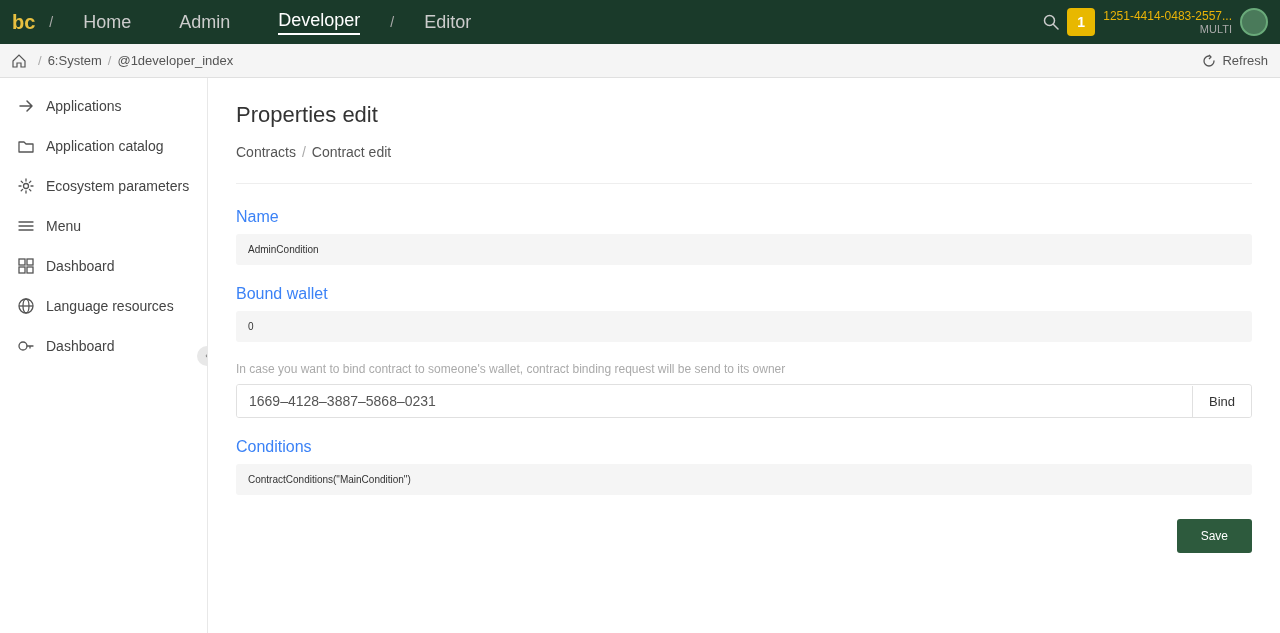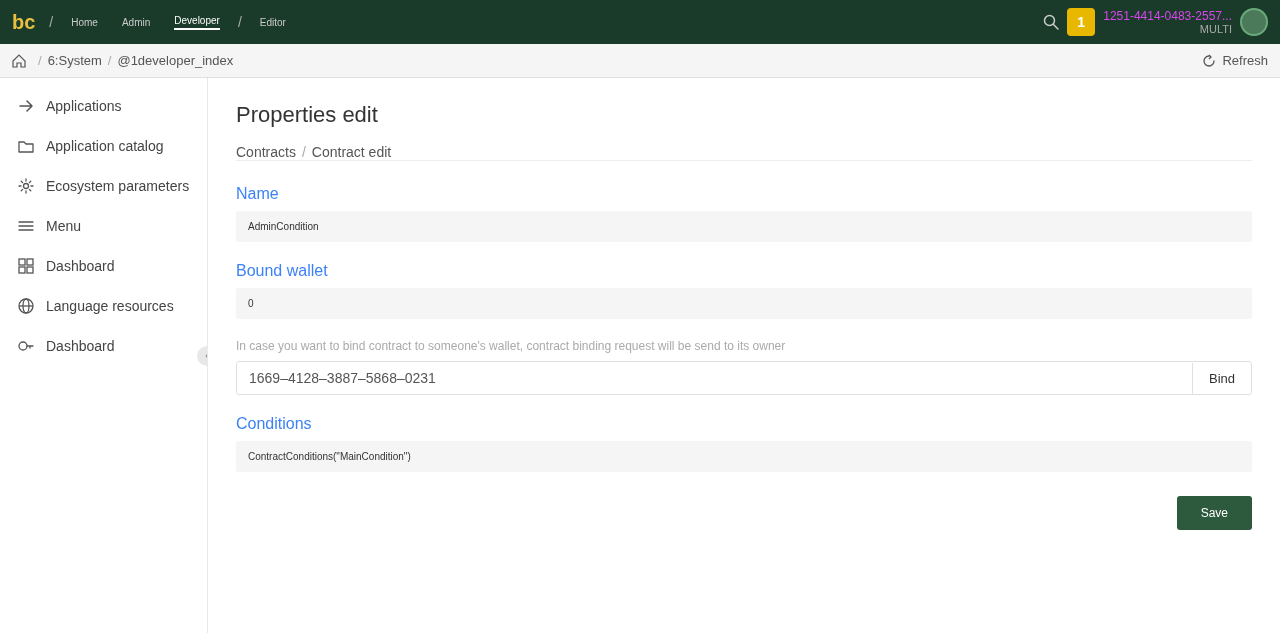--- a/index.html
+++ b/index.html
@@ -20,22 +20,22 @@
       font-size: 20px;
       color: #fff;
       margin-right: 8px;
       display: flex; align-items: center;
     }
     .navbar-logo span { color: #e8c040; }
     .navbar-sep { color: #aaa; margin: 0 6px; }
     .navbar-link {
       color: #ccc;
       text-decoration: none;
-      margin: 0 12px;
-      font-size: 10px;
+      margin: 0 24px;
+      font-size: 18px;
     }
     .navbar-link.active {
       color: #fff;
       border-bottom: 2px solid #fff;
       padding-bottom: 2px;
     }
     .navbar-right {
       margin-left: auto;
       display: flex;
       align-items: center;
@@ -54,21 +54,21 @@
       border-radius: 4px;
       width: 28px;
       height: 28px;
       display: flex; align-items: center; justify-content: center;
       font-weight: bold;
       font-size: 14px;
     }
     .account-info {
       display: flex; flex-direction: column; align-items: flex-end;
     }
-    .account-id { color: #d946ef; font-size: 12px; }
+    .account-id { color: #eab308; font-size: 12px; }
     .account-multi { color: #aaa; font-size: 11px; }
     .avatar-circle {
       width: 28px; height: 28px;
       border-radius: 50%;
       background: #4a7a5a;
       border: 2px solid #6aaa7a;
     }
 
     
     .breadcrumb-bar {
@@ -151,21 +151,21 @@
       color: #333;
       margin-bottom: 16px;
     }
     .content-breadcrumb {
       display: flex;
       gap: 6px;
       margin-bottom: 24px;
       font-size: 14px;
       color: #555;
       border-bottom: 1px solid #eee;
-      padding-bottom: 0;
+      padding-bottom: 23px;
     }
     .content-breadcrumb a { text-decoration: none; color: #555; }
     .content-breadcrumb .sep { color: #aaa; }
 
     .field-section { margin-bottom: 20px; }
     .field-label {
       font-size: 16px;
       color: #3b82f6;
       margin-bottom: 8px;
       font-weight: 400;

